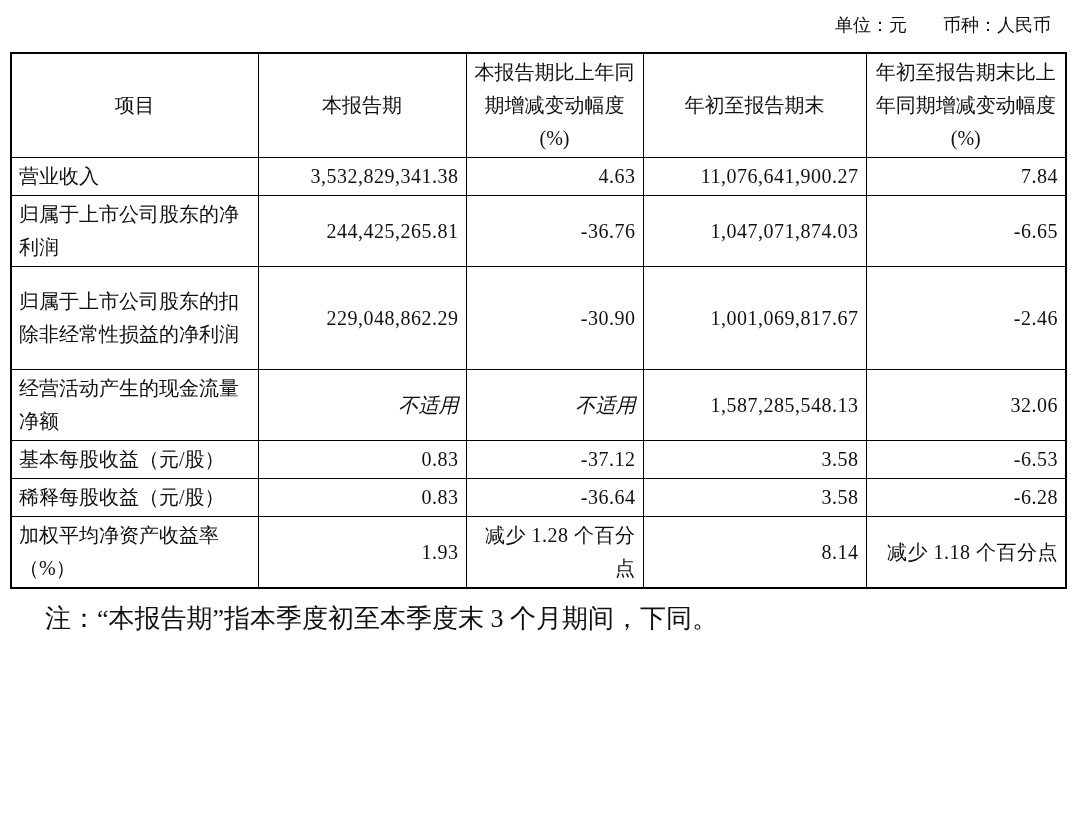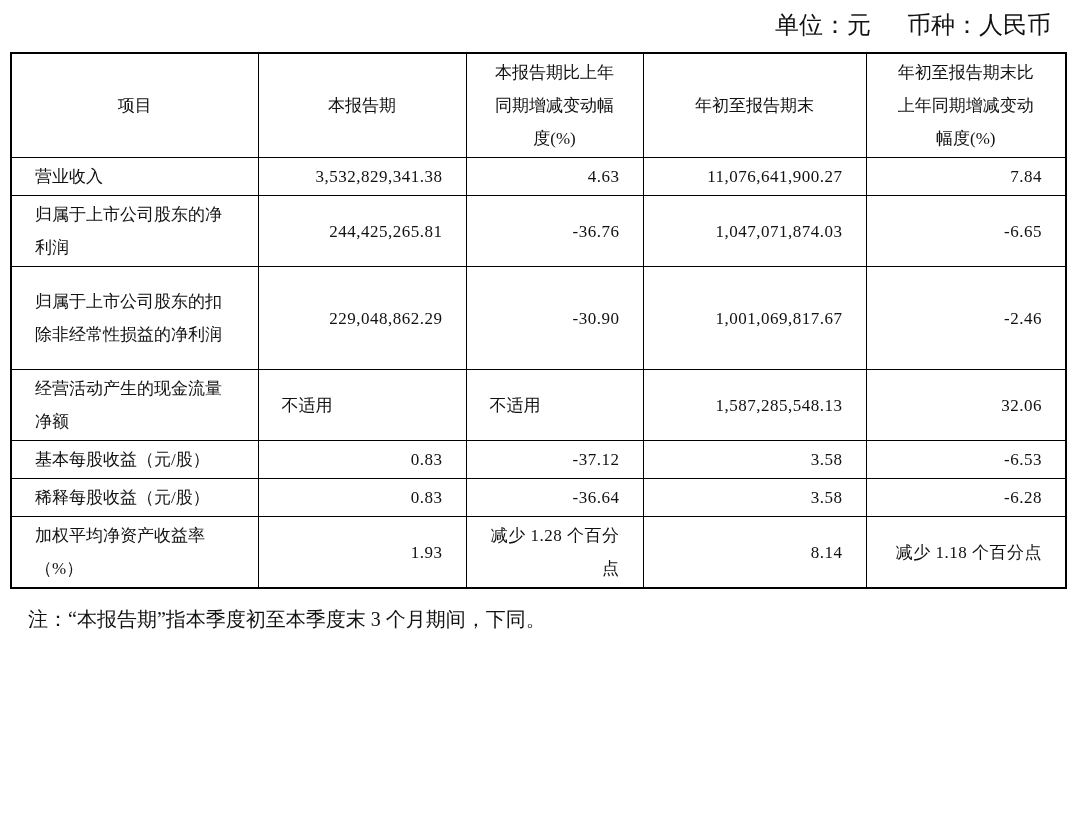--- a/index.html
+++ b/index.html
@@ -7,53 +7,53 @@
     width:1072px;height:838px;
     background:#ffffff;color:#111;
     font-family:"Liberation Serif","DejaVu Serif",serif;
     -webkit-font-smoothing:antialiased;
     overflow:hidden;
   }
   .unit-line{
     width:1055px;margin:10px 0 12px 10px;
     box-sizing:border-box;
     text-align:right;padding-right:14px;
-    font-size:24px;line-height:30px;height:30px;
+    font-size:18px;line-height:30px;height:30px;
     white-space:nowrap;
   }
   .unit-line .gap{display:inline-block;width:36px;}
   table.fin{
     width:1055px;margin:2px 0 0 10px;
     border-collapse:collapse;table-layout:fixed;
     border:2px solid #000;
   }
   table.fin td{
     border:1px solid #000;
-    font-size:17px;line-height:33px;
+    font-size:20px;line-height:33px;
     vertical-align:middle;
-    padding:2px 23px;
+    padding:2px 7px;
     box-sizing:border-box;
     overflow:hidden;
     word-break:break-word;
   }
   td.hd{text-align:center;padding-left:14px;padding-right:14px;}
   td.lbl{text-align:left;padding-left:11px;padding-right:6px;}
   td.num{text-align:right;letter-spacing:0.5px;padding-right:8px;}
-  td.ctr{text-align:left;}
+  td.ctr{text-align:right;font-style:italic;}
   tr.rh-head1 td{height:103px;}
   tr.rh-38 td{height:38px;}
   tr.rh-70 td{height:70px;}
   tr.rh-103 td{height:103px;}
   tr.rh-71 td{height:71px;}
   tr.rh-36 td{height:36px;}
   tr.rh-69 td{height:69px;}
   tr.rh-head2 td{height:100px;}
   .footnote{
-    margin:16px 0 0 28px;
-    font-size:20px;line-height:28px;
+    margin:16px 0 0 45px;
+    font-size:26px;line-height:28px;
   }
 </style>
 </head>
 <body>
 
 <div class="unit-line">
   <span>单位：元</span><span class="gap"></span><span>币种：人民币</span>
 </div>
 
 <table class="fin">

